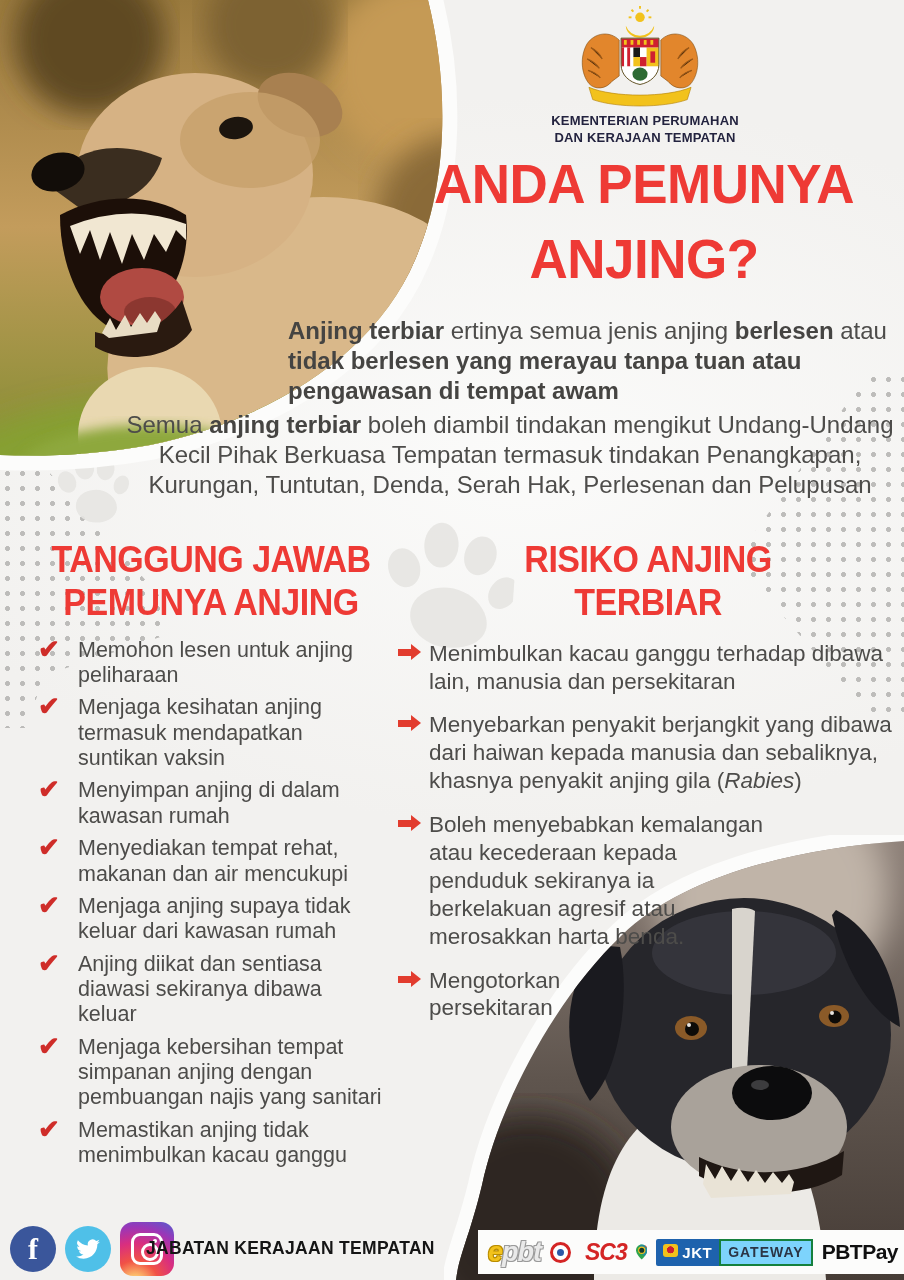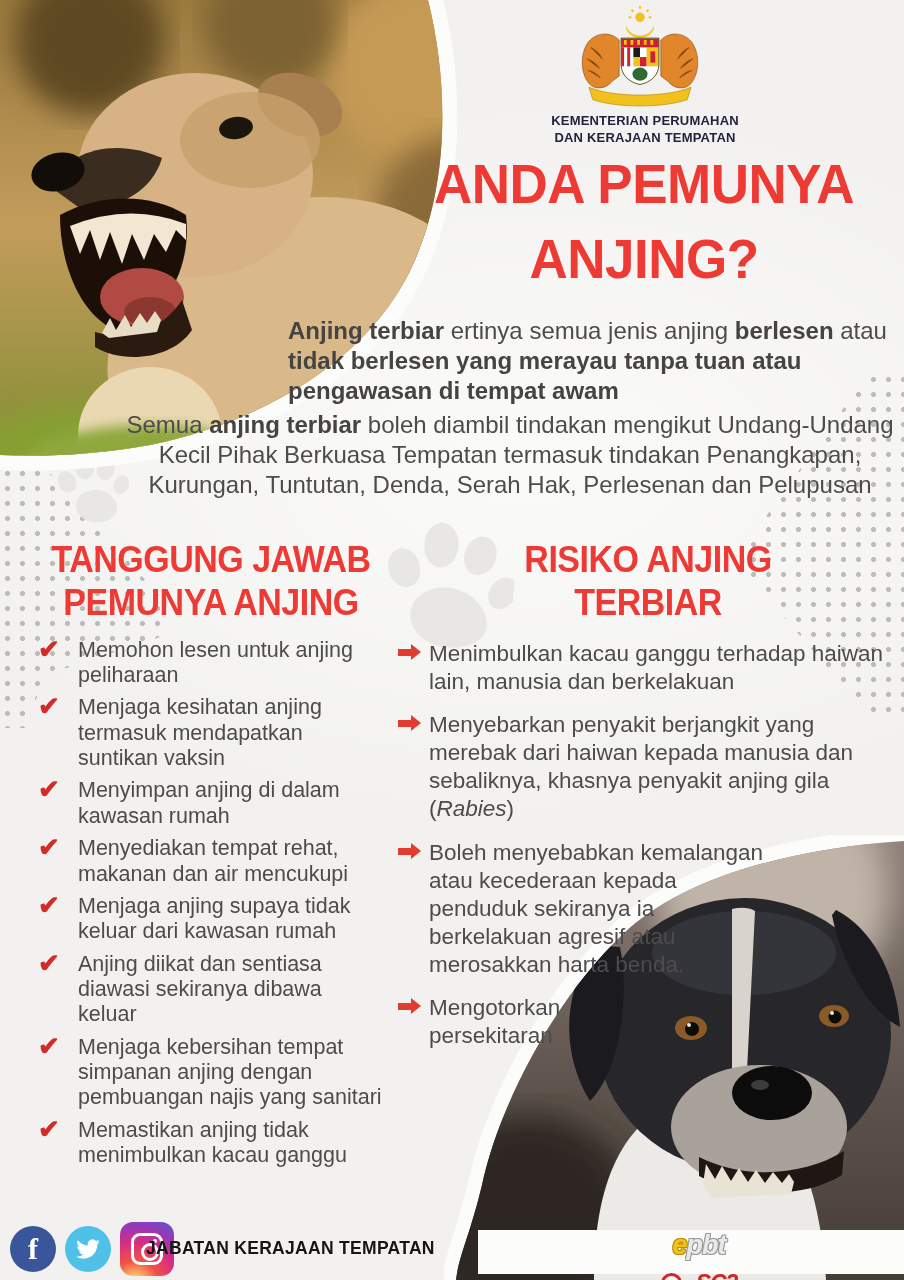--- a/index.html
+++ b/index.html
@@ -69,21 +69,21 @@
   .fb{background:#3a569b;color:#fff;font-weight:700;font-size:30px;font-family:"Liberation Serif",serif;}
   .tw{background:#4fc0e8;}
   .ig{width:54px;height:54px;border-radius:13px;display:flex;align-items:center;justify-content:center;
     background:radial-gradient(circle at 28% 115%, #fed373 8%, #f15245 32%, #d92e7f 56%, #9b36b7 78%, #515ecf 100%);}
   .ig-cam{width:32px;height:32px;border:3px solid #fff;border-radius:9px;position:relative;}
   .ig-cam::before{content:"";position:absolute;left:7px;top:7px;width:12px;height:12px;border:3px solid #fff;border-radius:50%;}
   .ig-cam::after{content:"";position:absolute;right:3px;top:3px;width:4px;height:4px;background:#fff;border-radius:50%;}
   .agency{position:absolute;left:146px;top:1238px;font-size:17.5px;font-weight:800;color:#151515;letter-spacing:.3px;}
 
   .footer-band{position:absolute;left:478px;top:1230px;width:426px;height:44px;background:#fcfcfb;
-    display:flex;align-items:center;gap:9px;padding:0 6px 0 22px;flex-direction:column;}
+    display:flex;align-items:center;gap:9px;padding:0 6px 0 10px;}
   .epbt{font-style:italic;font-weight:900;font-size:27px;letter-spacing:-1px;color:#e9e9e9;
     text-shadow:1px 1px 0 #9a9a9a,-1px -1px 0 #9a9a9a,1px -1px 0 #9a9a9a,-1px 1px 0 #9a9a9a;}
   .epbt .e{color:#f2c21c;text-shadow:1px 1px 0 #b98d00,-1px -1px 0 #b98d00,1px -1px 0 #b98d00,-1px 1px 0 #b98d00;}
   .osc{display:flex;align-items:center;gap:14px;}
   .osc-badge{width:21px;height:21px;border-radius:50%;border:3px solid #d42525;background:#fff;position:relative;}
   .osc-badge::after{content:"";position:absolute;left:4px;top:4px;width:7px;height:7px;border-radius:50%;background:#2b58a8;}
   .osc-text{color:#d42525;font-weight:900;font-style:italic;font-size:23px;letter-spacing:-1px;}
   .pin{width:24px;height:32px;}
   .jkt-group{display:flex;align-items:center;}
   .jkt-box{background:#1e62ad;color:#fff;font-weight:900;font-size:15px;letter-spacing:.5px;
@@ -301,22 +301,22 @@
       <div class="item"><span class="check">✔</span><span>Memastikan anjing tidak menimbulkan kacau ganggu</span></div>
     </div>
   </div>
 
   <div class="col-right">
     <div class="sec-heading">
       <span>RISIKO ANJING</span>
       <span>TERBIAR</span>
     </div>
     <div class="list">
-      <div class="item"><span class="arrow"></span><span>Menimbulkan kacau ganggu terhadap haiwan lain, manusia dan berkelakuan</span></div>
-      <div class="item"><span class="arrow"></span><span>Menyebarkan penyakit berjangkit yang merebak dari haiwan kepada manusia dan sebaliknya, khasnya penyakit anjing gila (</span><span class="italic">Rabies</span><span>)</span></div>
+      <div class="item"><span class="arrow"></span><span>Menimbulkan kacau ganggu terhadap dibawa lain, manusia dan persekitaran</span></div>
+      <div class="item"><span class="arrow"></span><span>Menyebarkan penyakit berjangkit yang dibawa dari haiwan kepada manusia dan sebaliknya, khasnya penyakit anjing gila (</span><span class="italic">Rabies</span><span>)</span></div>
       <div class="item narrow-1"><span class="arrow"></span><span>Boleh menyebabkan kemalangan atau kecederaan kepada penduduk sekiranya ia berkelakuan agresif atau merosakkan harta benda.</span></div>
       <div class="item narrow-2"><span class="arrow"></span><span>Mengotorkan persekitaran</span></div>
     </div>
   </div>
 
   <div class="footer-social">
     <div class="soc-circle fb">f</div>
     <div class="soc-circle tw">
       <svg viewBox="0 0 24 24" width="26" height="26">
           <path fill="#fff" d="M23 5.3c-.8.36-1.66.6-2.56.7a4.5 4.5 0 0 0 1.97-2.48 8.9 8.9 0 0 1-2.84 1.09A4.48 4.48 0 0 0 11.9 8.7 12.7 12.7 0 0 1 2.67 4a4.48 4.48 0 0 0 1.39 5.98 4.4 4.4 0 0 1-2.03-.56v.06a4.48 4.48 0 0 0 3.6 4.4 4.5 4.5 0 0 1-2.02.07 4.49 4.49 0 0 0 4.19 3.12A9 9 0 0 1 1 18.9a12.7 12.7 0 0 0 6.87 2.01c8.24 0 12.75-6.83 12.75-12.75l-.01-.58A9.1 9.1 0 0 0 23 5.3z"></path>

